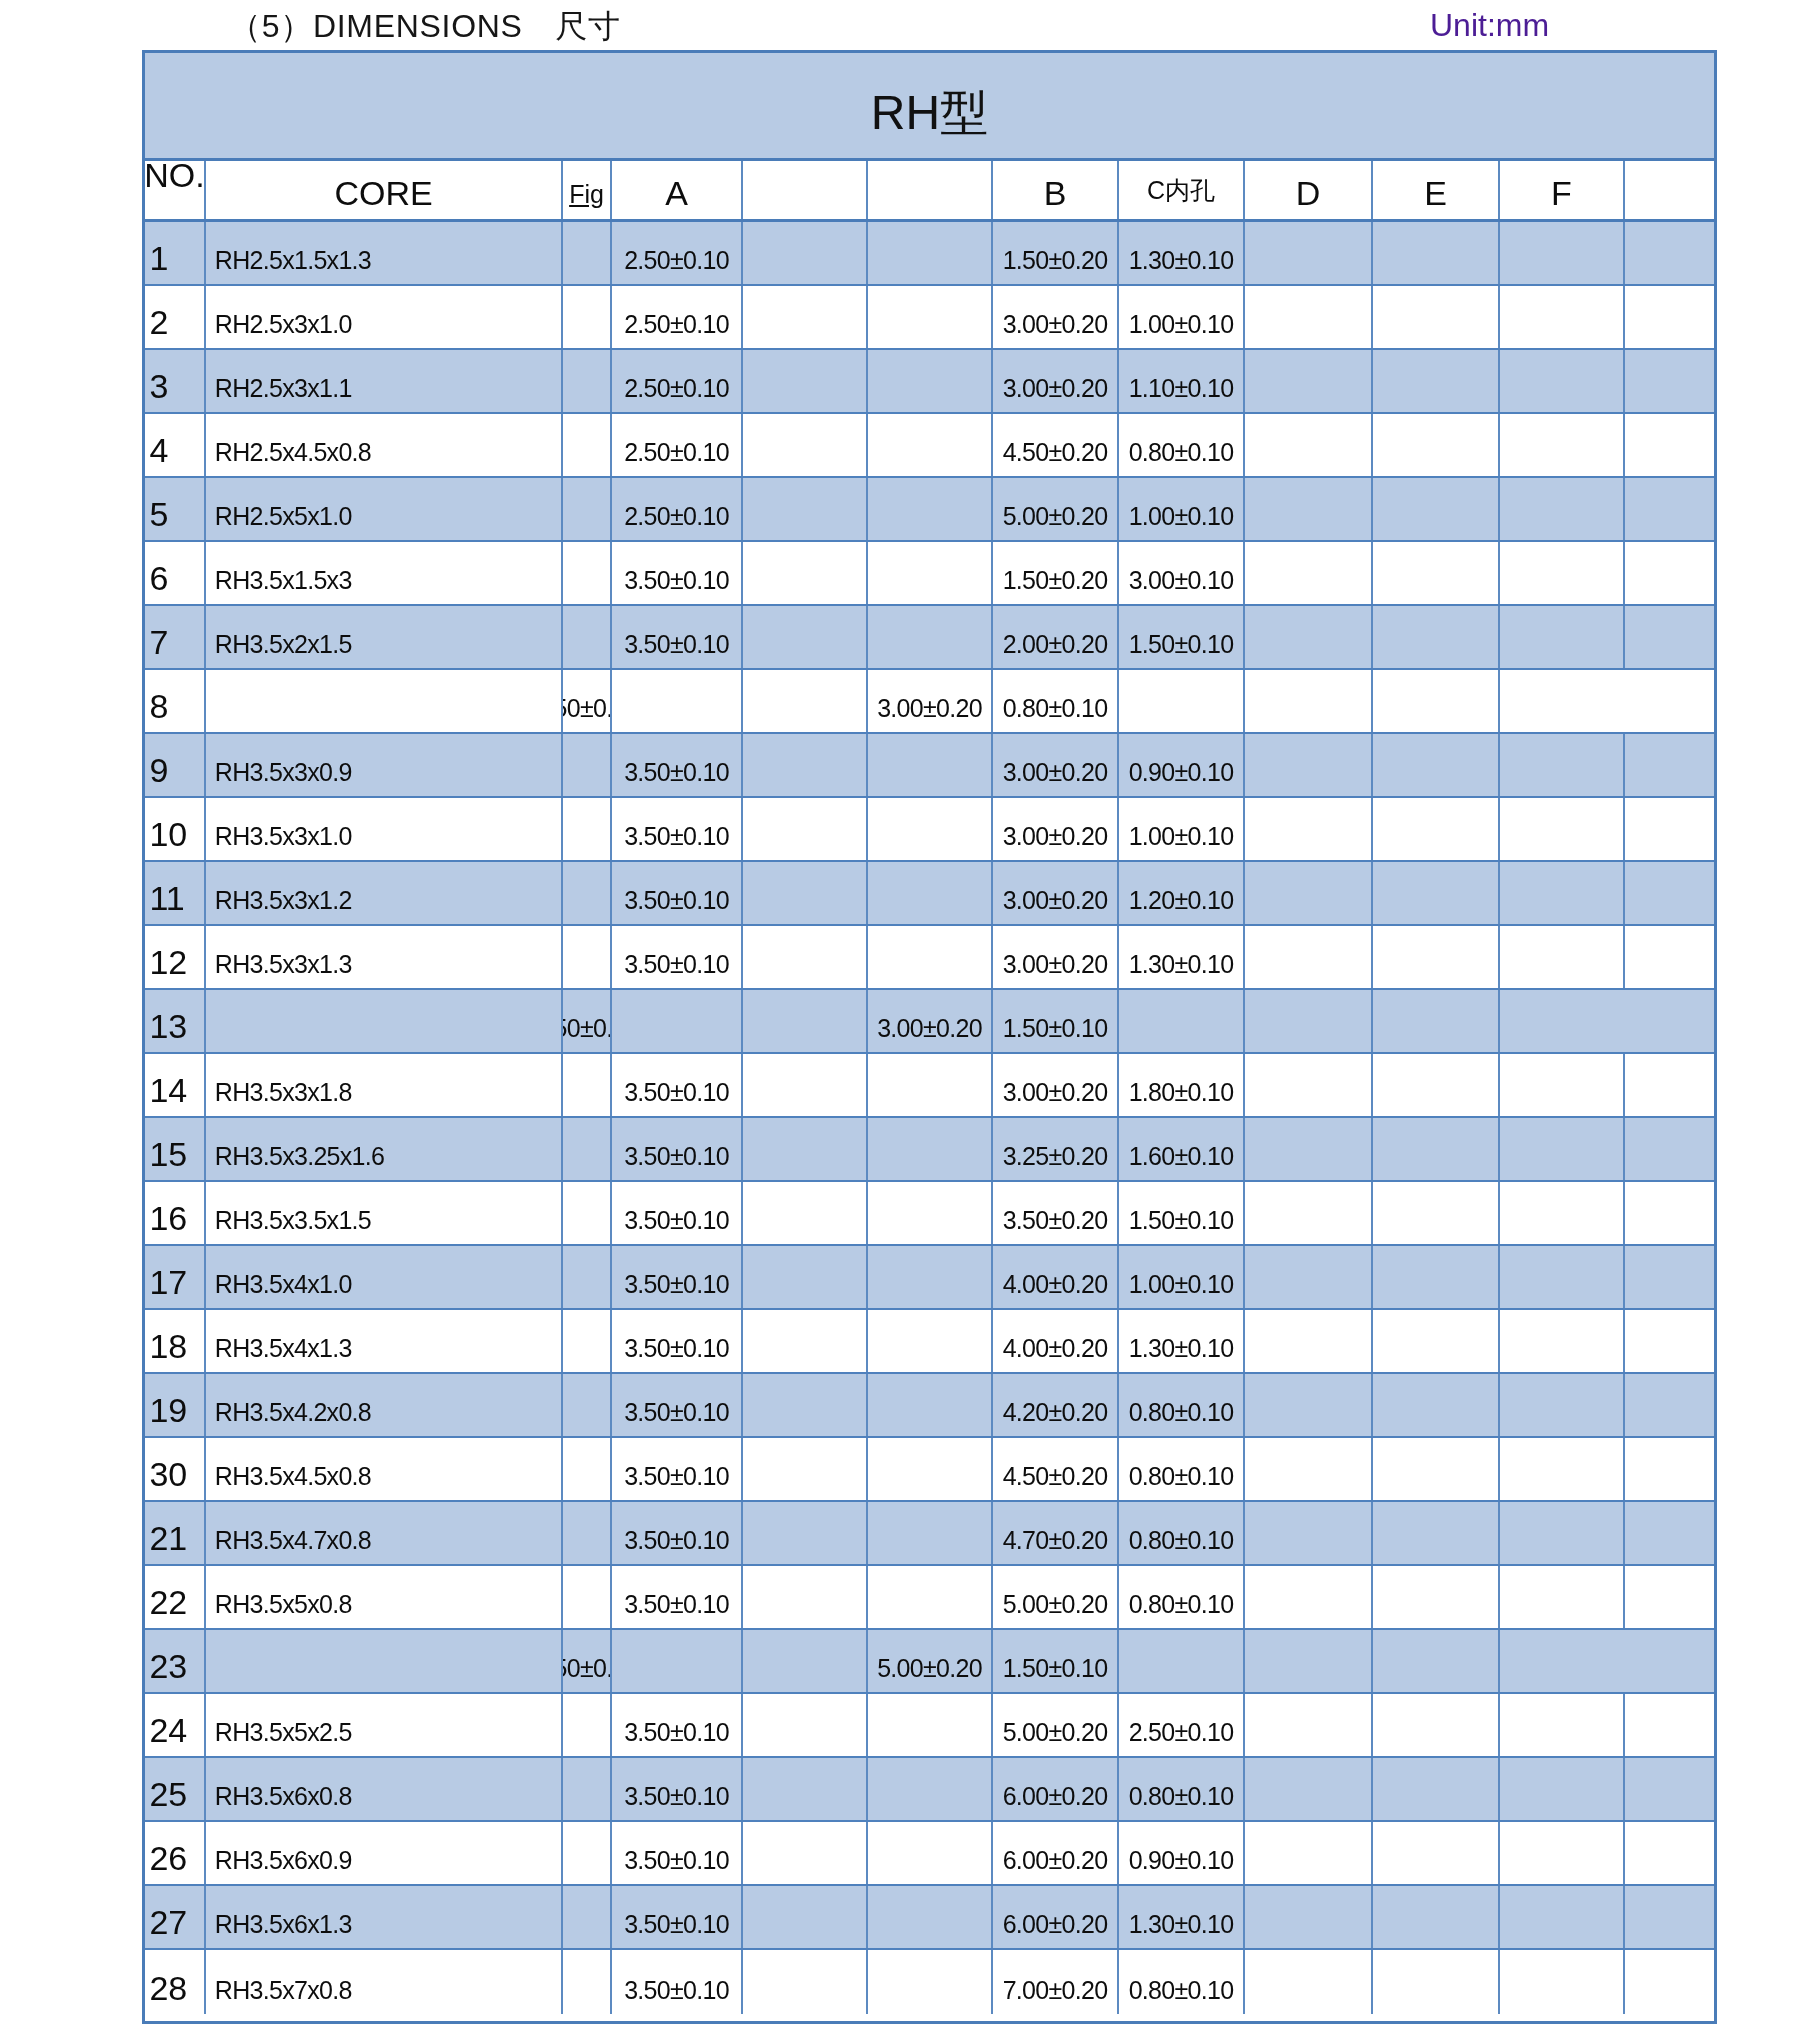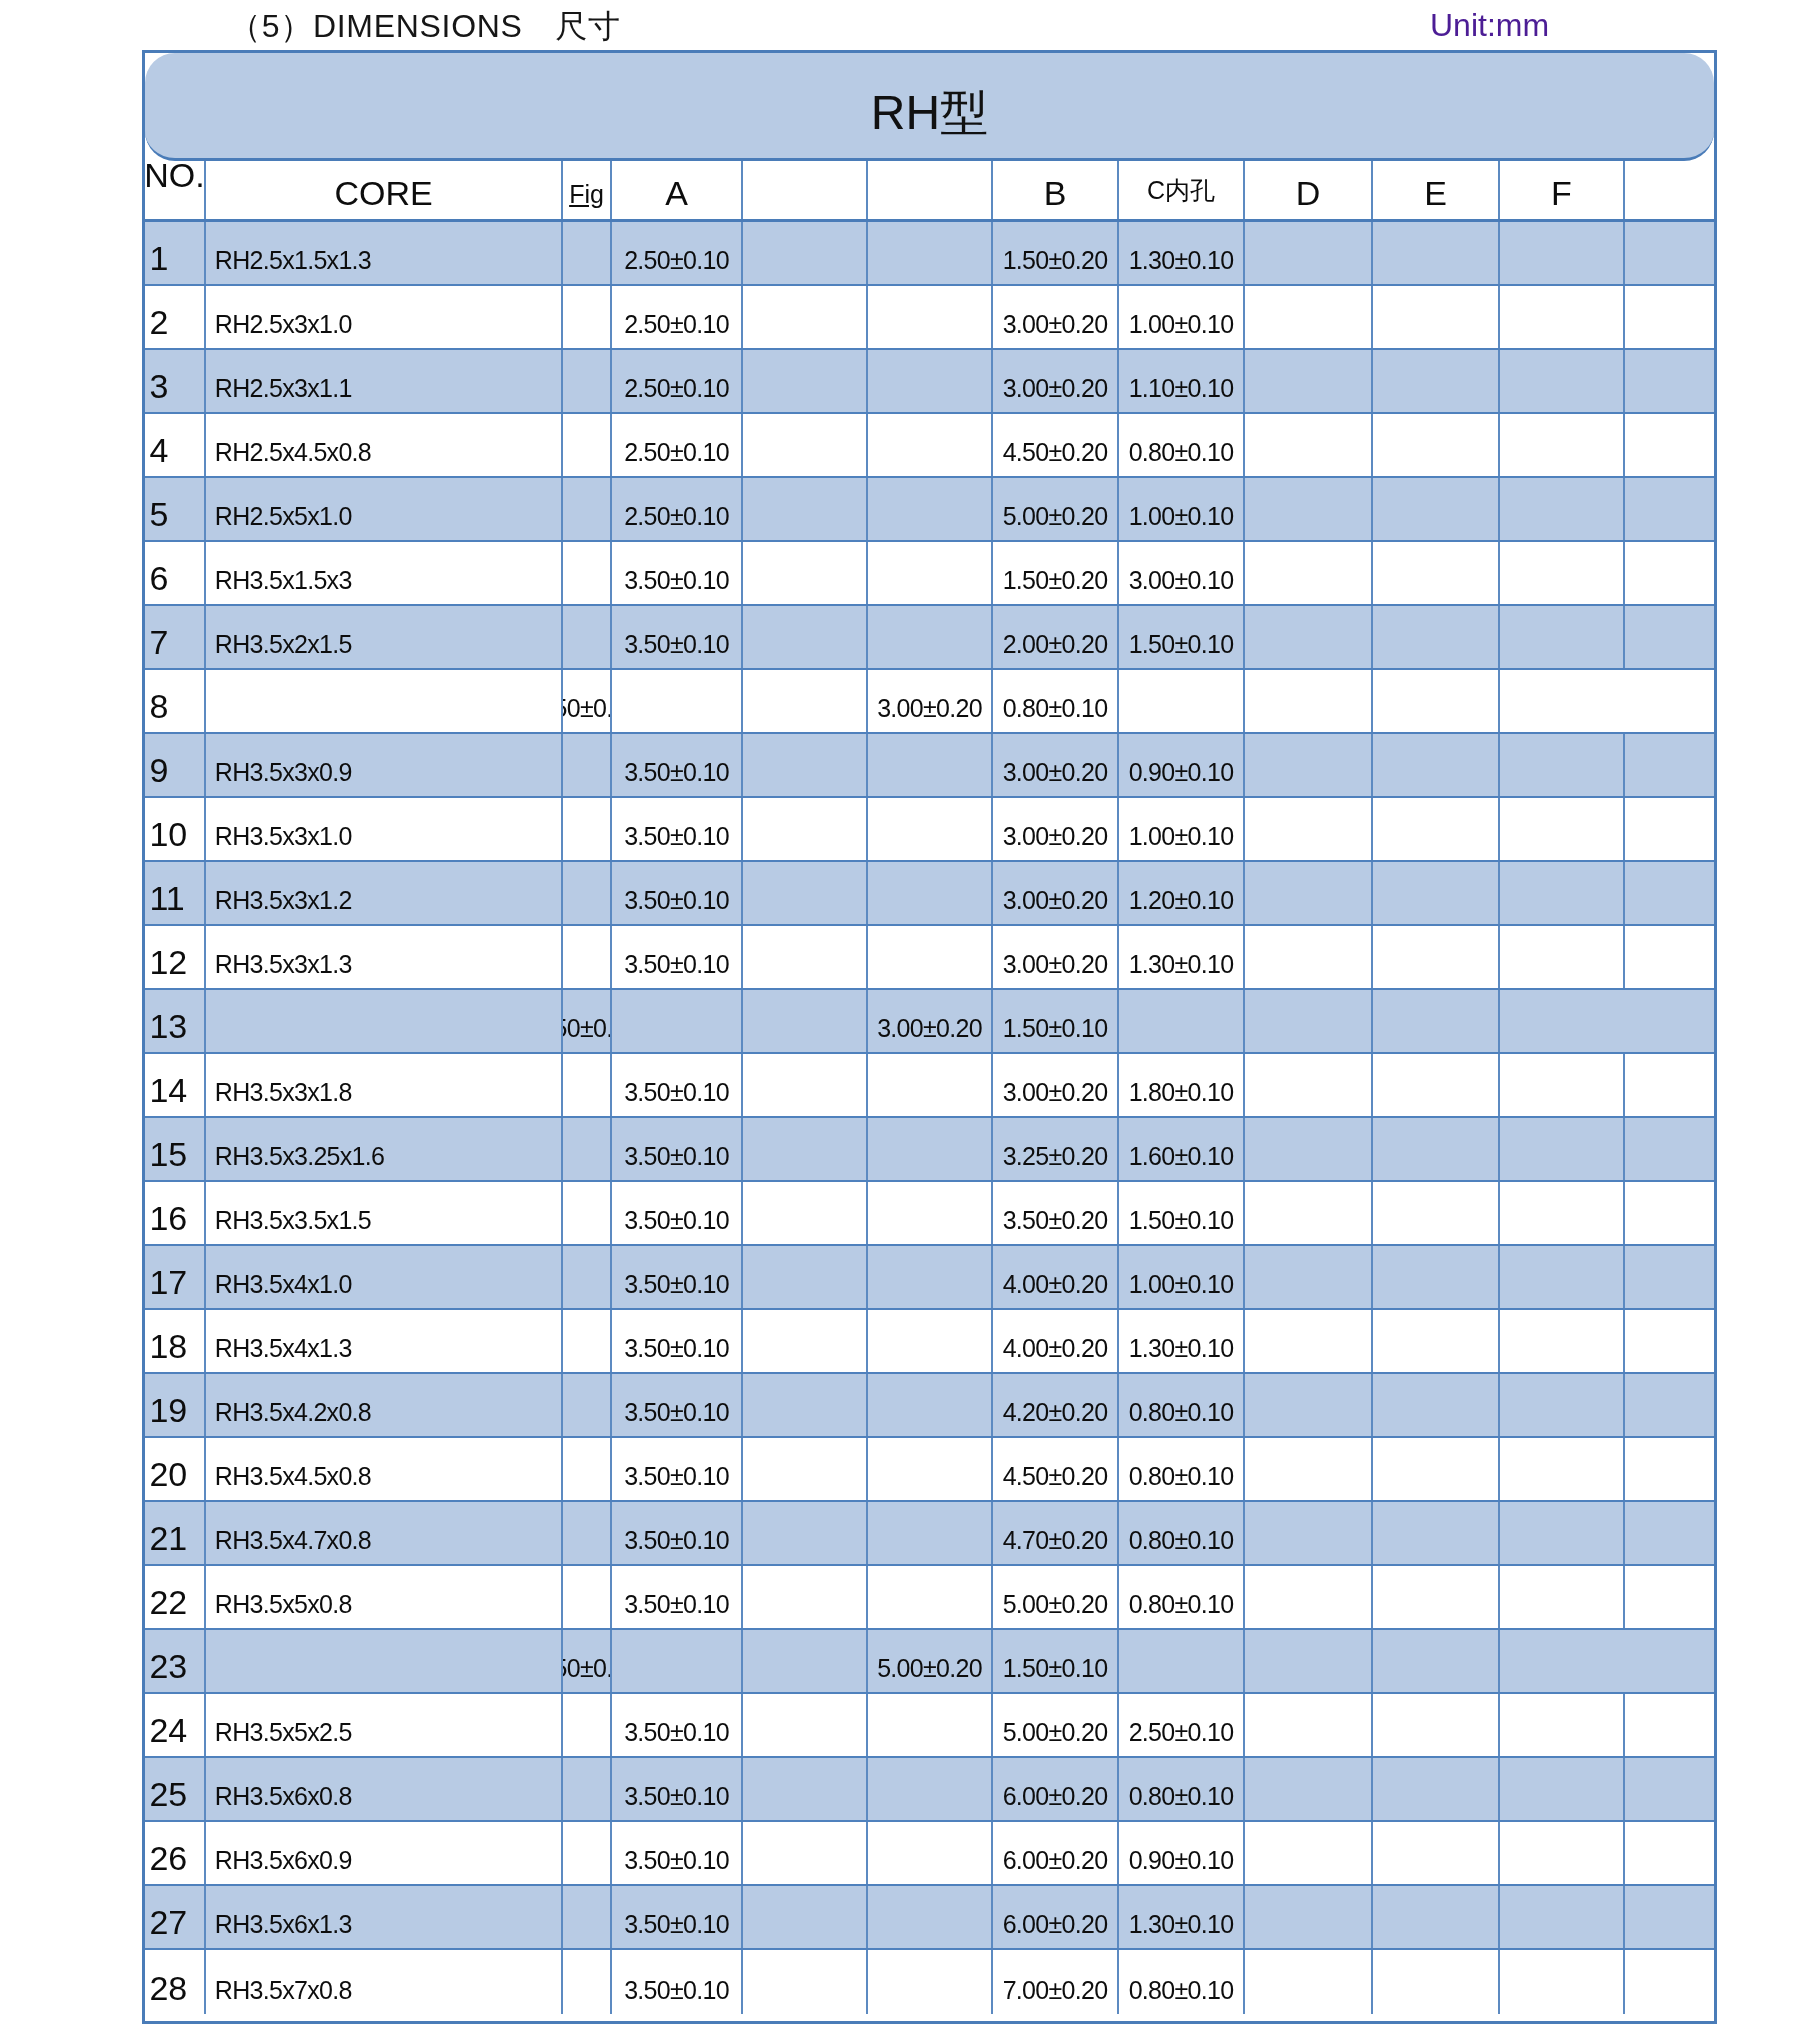--- a/index.html
+++ b/index.html
@@ -29,21 +29,21 @@
     border:3.7px solid #4a7cb8;
     background:#ffffff;
   }
 
   .band {
     box-sizing:border-box; height:108px;
     background:#b8cbe4;
     border-bottom:3.7px solid #4a7cb8;
     display:flex; align-items:center; justify-content:center;
     padding-top:14px;
-    font-size:48px; color:#111111;border-radius:30px;
+    font-size:48px; color:#111111;
   }
 
   .grid-row {
     display:grid;
     grid-template-columns:61px 357px 49px 131px 125px 125px 126px 126px 128px 127px 125px 1fr;
     box-sizing:border-box;
   }
   .grid-row > div {
     box-sizing:border-box;
     border-right:2.2px solid #5c8ac1;
@@ -370,21 +370,21 @@
     <div></div>
     <div></div>
     <div>4.20±0.20</div>
     <div>0.80±0.10</div>
     <div></div>
     <div></div>
     <div></div>
     <div></div>
   </div>
       <div class="grid-row row">
-    <div>20</div>
+    <div>30</div>
     <div>RH3.5x4.5x0.8</div>
     <div></div>
     <div>3.50±0.10</div>
     <div></div>
     <div></div>
     <div>4.50±0.20</div>
     <div>0.80±0.10</div>
     <div></div>
     <div></div>
     <div></div>

